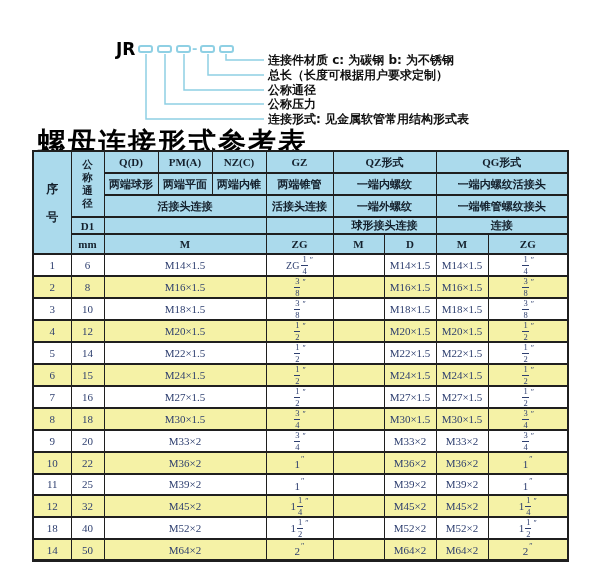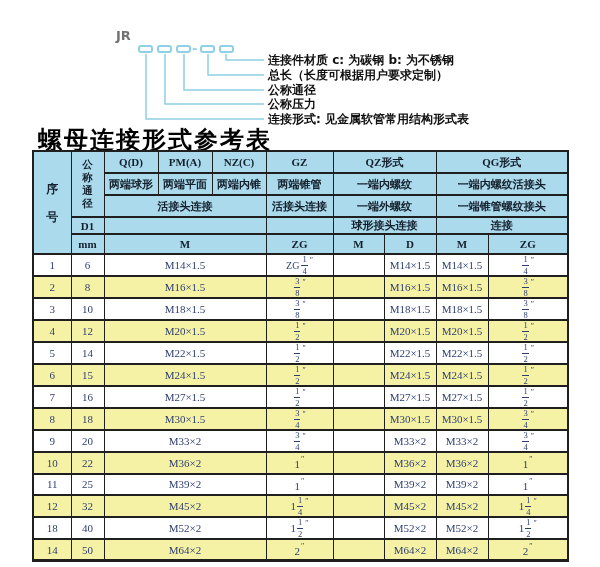--- a/index.html
+++ b/index.html
@@ -15,34 +15,34 @@
   *{margin:0;padding:0;box-sizing:border-box;}
   html,body{width:600px;height:567px;background:#fff;overflow:hidden;
     font-family:"Liberation Serif", serif;}
   .page{position:relative;width:600px;height:567px;background:#fff;}
 
   
   .diagram{position:absolute;left:0;top:0;width:600px;height:150px;}
   .diagram-heading{position:absolute;left:117px;top:19px;
     font-family:"DejaVu Sans", sans-serif;font-weight:bold;font-size:13px;color:#111;}
   .diagram-heading .star{color:var(--star);margin-right:2px;font-size:12px;}
-  .code-prefix{position:absolute;left:116px;top:28px;
-    font-family:"DejaVu Sans", sans-serif;font-weight:bold;font-size:13px;color:#737373;}
+  .code-prefix{position:absolute;left:116px;top:39px;
+    font-family:"DejaVu Sans", sans-serif;font-weight:bold;font-size:17px;color:#000000;}
   .code-box{position:absolute;top:45px;width:15px;height:8px;
     border:2px solid var(--accent-line);border-radius:3px;background:#fff;}
   .code-dash{position:absolute;top:41px;font-family:"DejaVu Sans", sans-serif;
     font-weight:bold;font-size:13px;color:var(--accent-line);}
   .leader-svg{position:absolute;left:0;top:0;width:600px;height:150px;}
   .diagram-label{position:absolute;left:268px;height:15px;line-height:15px;
     font-family:"DejaVu Sans", sans-serif;font-weight:bold;font-size:12px;
     color:#111;white-space:nowrap;}
 
   
   .table-title{position:absolute;left:38px;top:124px;
-    font-family:Liberation Sans, sans-serif;font-weight:bold;font-size:24px;
+    font-family:Liberation Sans, sans-serif;font-weight:bold;font-size:28px;
     letter-spacing:2px;color:#000;}
 
   
   .ref-table{position:absolute;left:32px;top:150px;width:535px;
     border-collapse:collapse;table-layout:fixed;
     border:2px solid var(--border);border-bottom-width:3px;}
   .ref-table th,.ref-table td{
     border:solid var(--border);border-width:2px 1px;
     text-align:center;vertical-align:middle;padding:0;
     font-size:11px;color:var(--data-text);overflow:hidden;}

